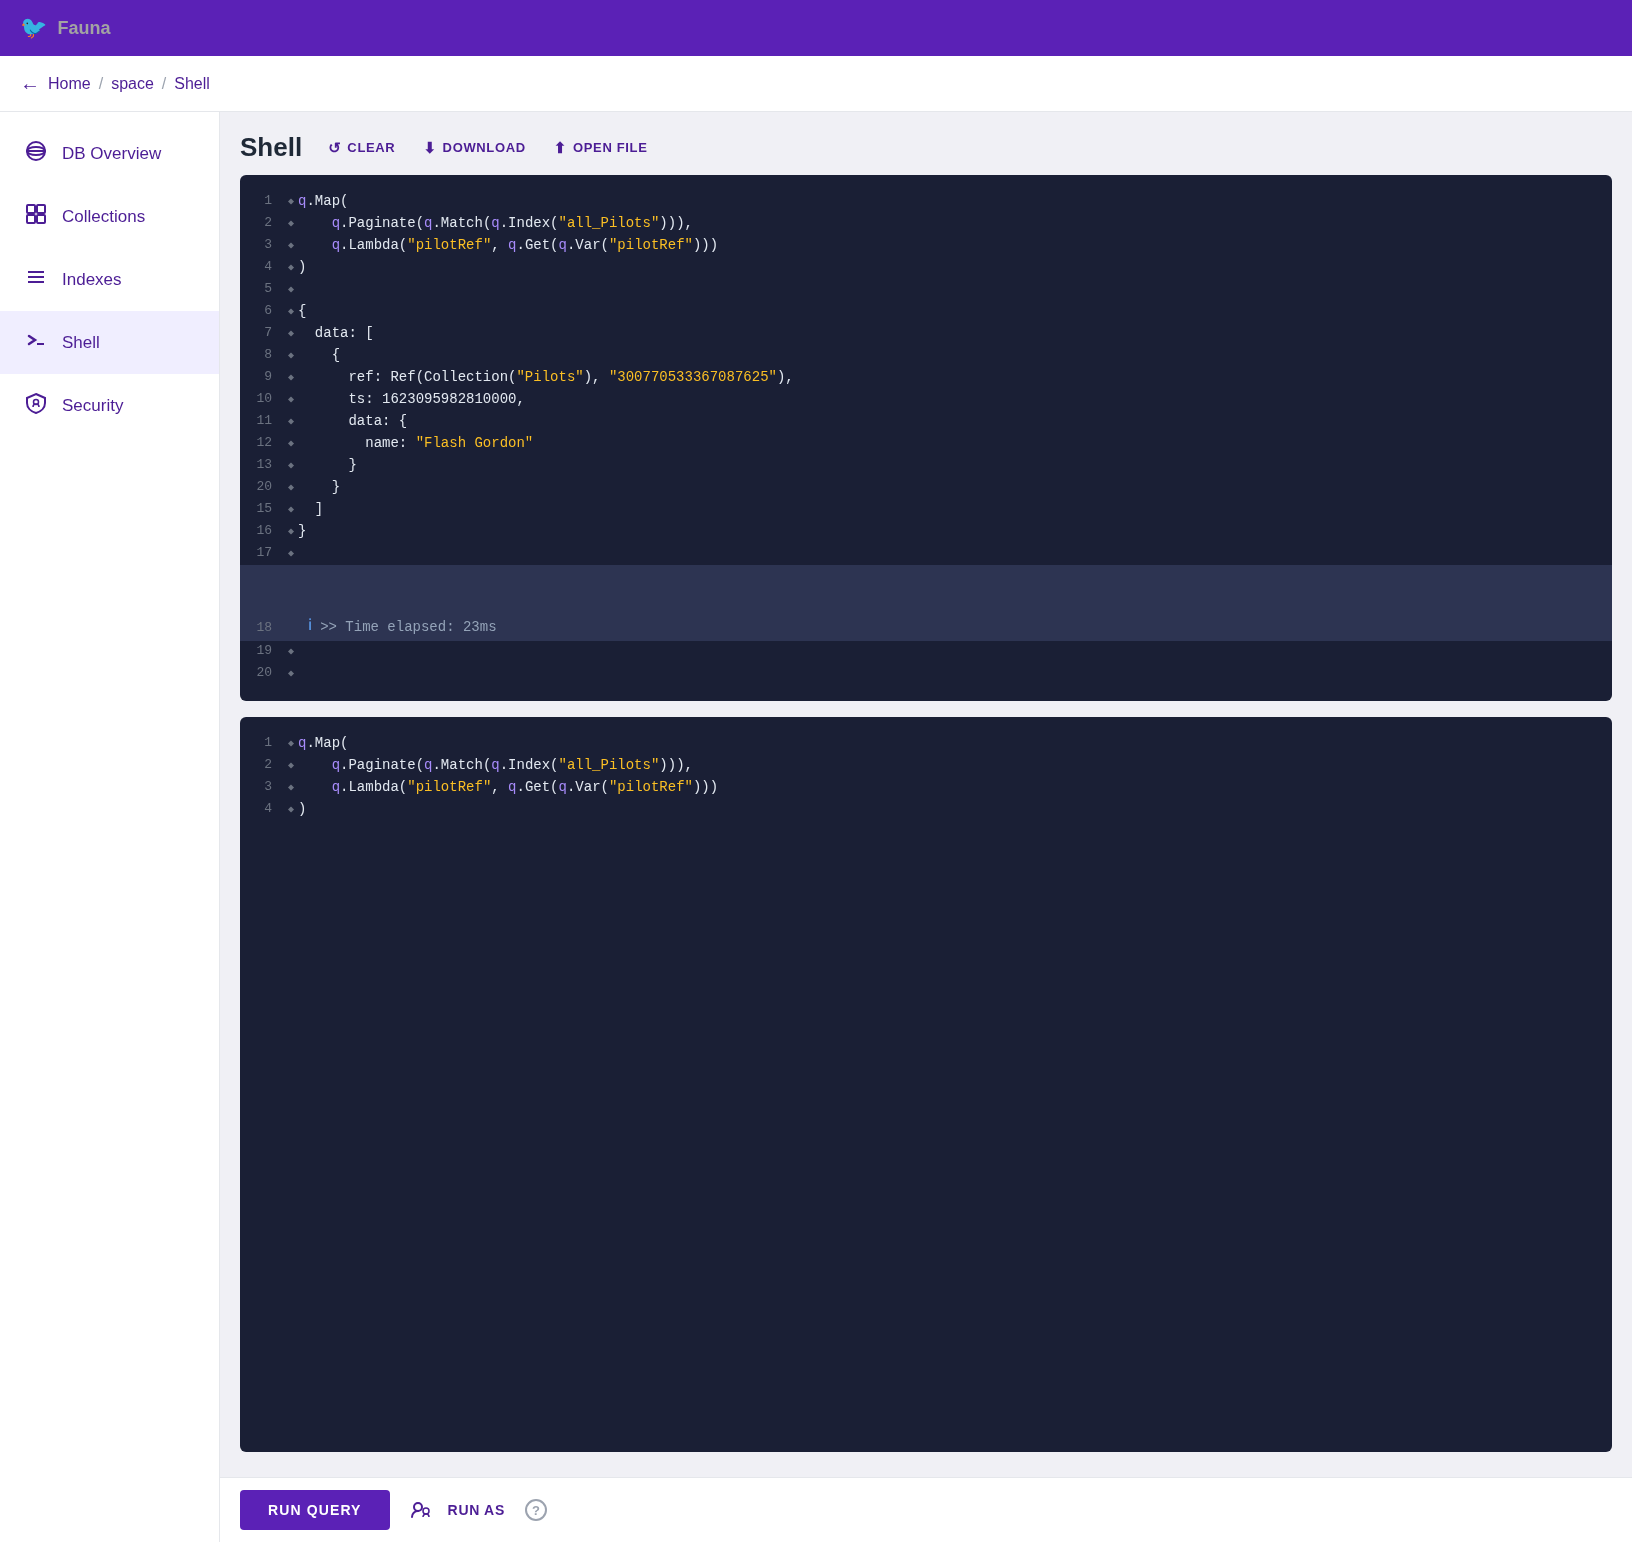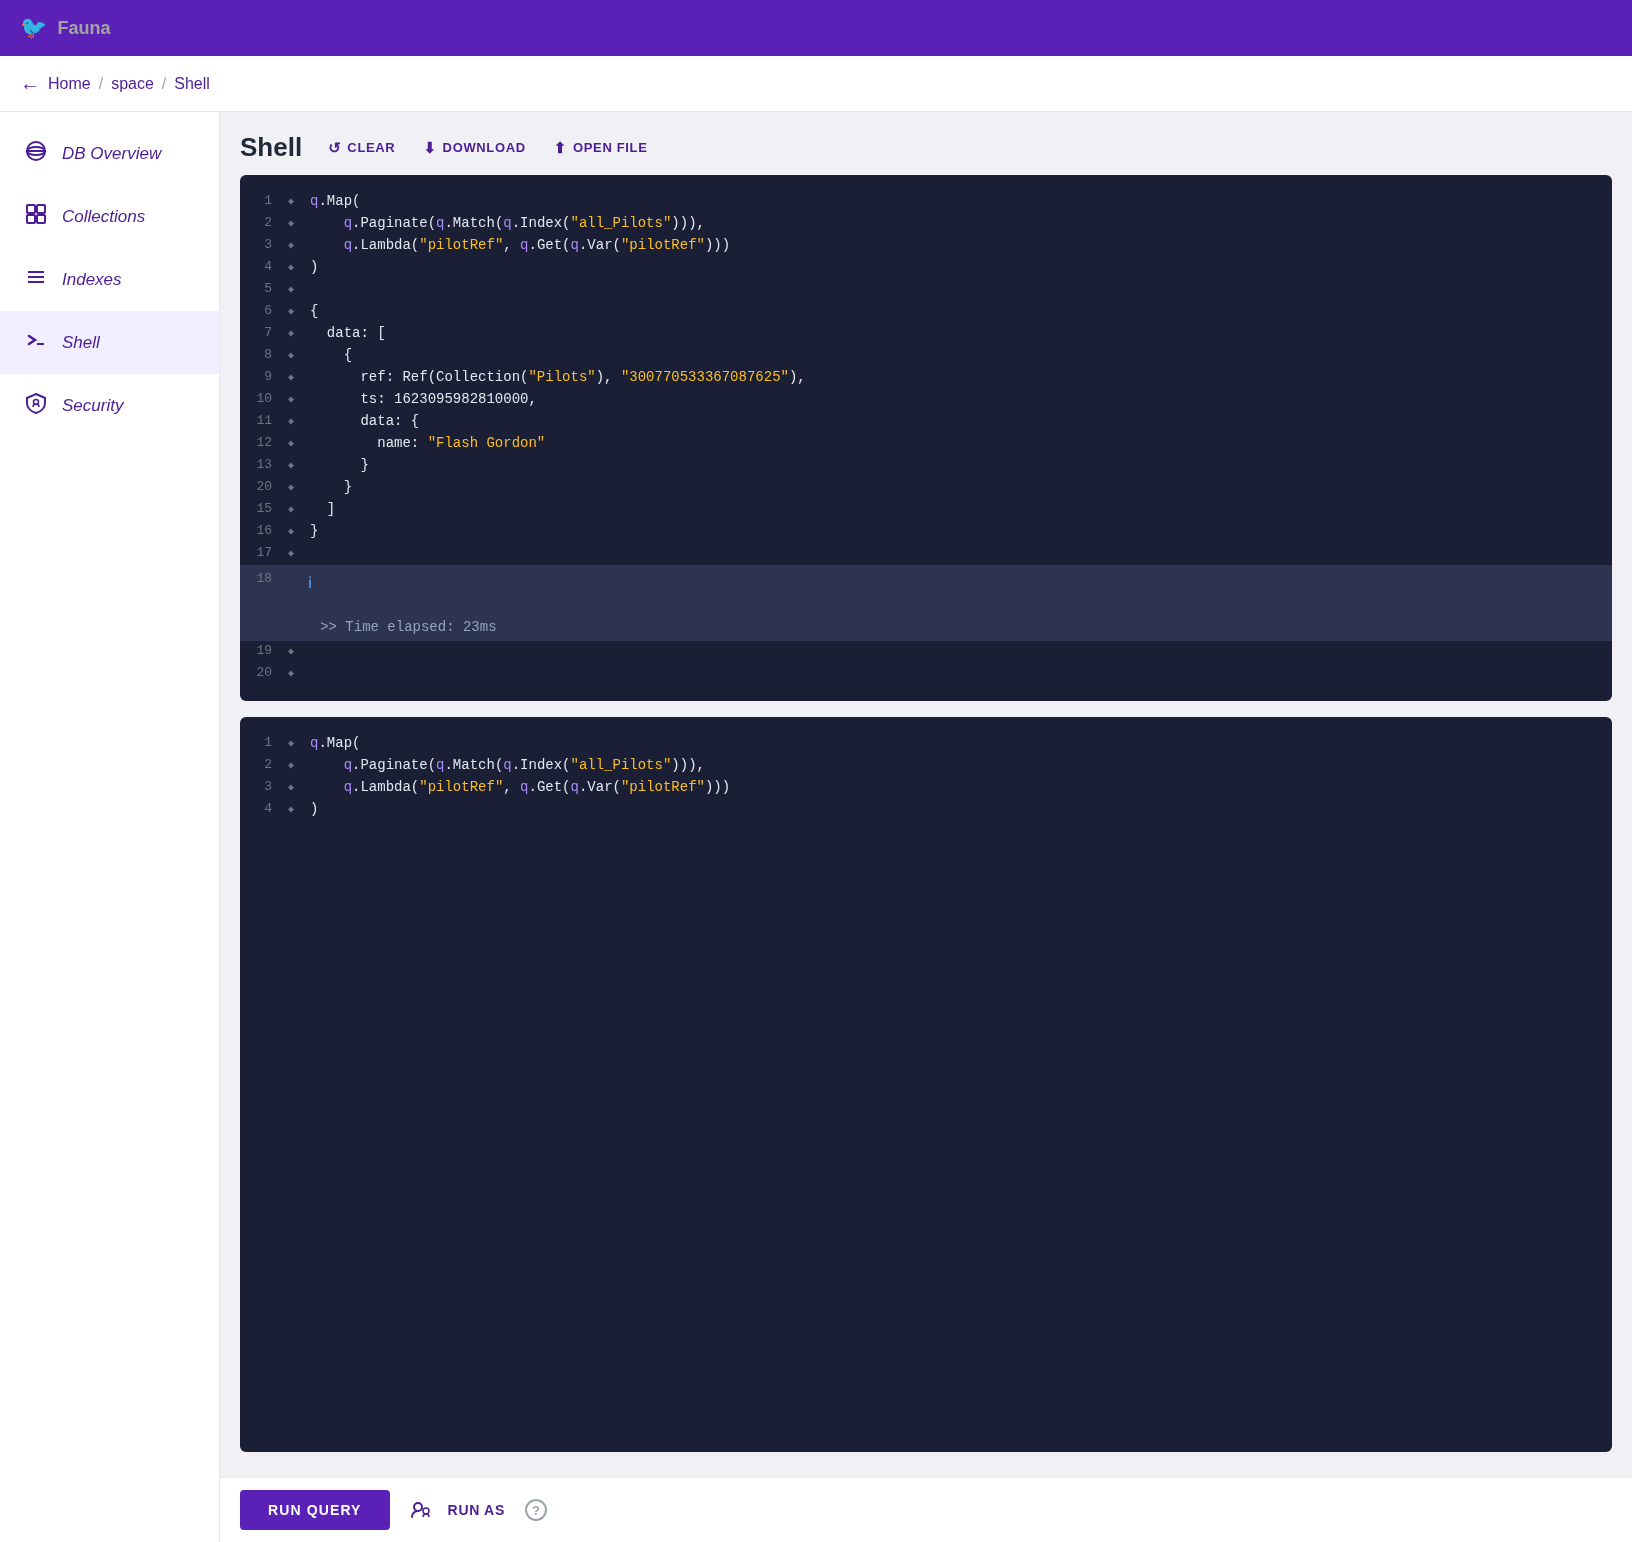--- a/index.html
+++ b/index.html
@@ -66,21 +66,20 @@
     .sidebar-item {
       display: flex;
       align-items: center;
       gap: 14px;
       padding: 18px 24px;
       cursor: pointer;
       color: #4c1d95;
       font-size: 17px;
       font-weight: 500;
       transition: background 0.15s;
-      font-style: italic;
     }
     .sidebar-item.active { background: #f0eeff; }
     .sidebar-icon {
       font-size: 20px;
       color: #4c1d95;
       width: 24px;
       text-align: center;
     }
 
     
@@ -152,28 +151,27 @@
     .line-dot {
       color: #6b7280;
       font-size: 10px;
       margin-right: 4px;
       margin-top: 2px;
     }
     .line-content {
       color: #e2e8f0;
       font-size: 14px;
       white-space: pre;
-      margin-left: 12px;
     }
     .kw { color: #a78bfa; }
     .str { color: #fbbf24; }
     .info-line {
       background: #2d3452;
       display: flex;
-      align-items: flex-start;
+      align-items: flex-end;
       padding: 6px 0;
       gap: 8px;
     }
     .info-icon {
       color: #60a5fa;
       font-size: 16px;
       margin-left: 12px;
     }
     .info-text {
       color: #94a3b8;

